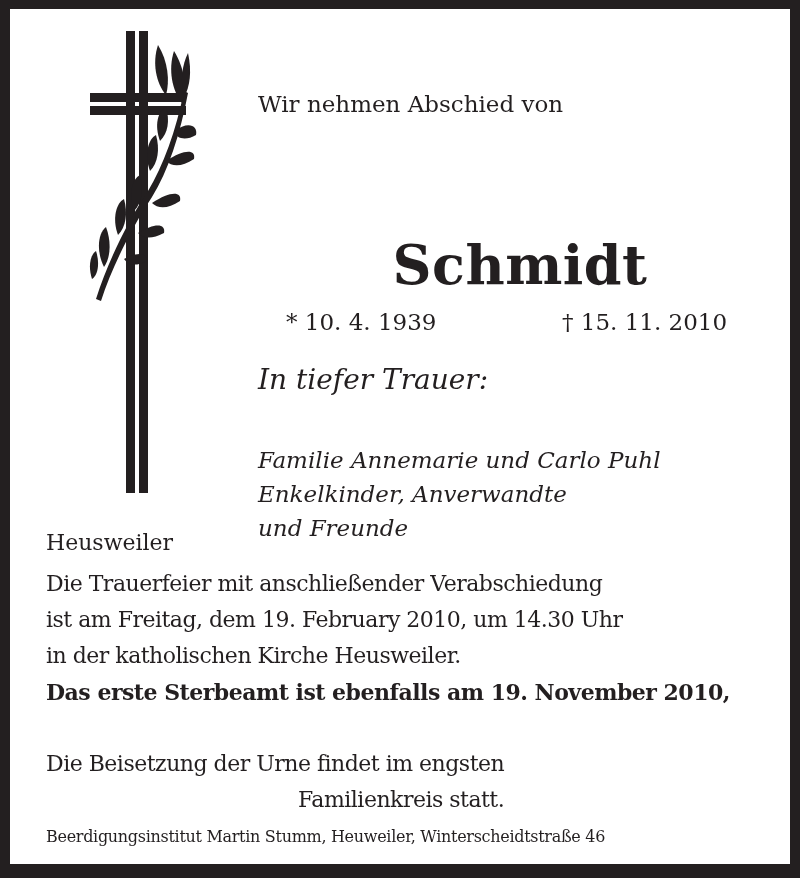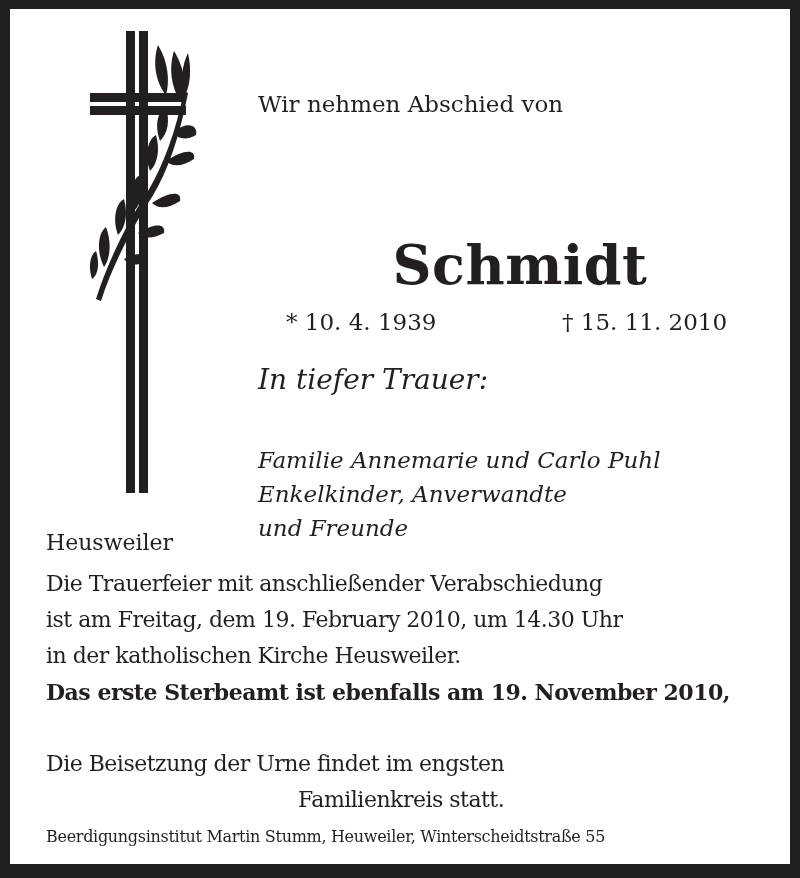--- a/index.html
+++ b/index.html
@@ -86,14 +86,14 @@
 
   <div class="abs para p2">
     <div>Das erste Sterbeamt ist ebenfalls am 19. November 2010,</div>
   </div>
 
   <div class="abs para p3">
     <div>Die Beisetzung der Urne findet im engsten</div>
     <div>Familienkreis statt.</div>
   </div>
 
-  <div class="abs footer">Beerdigungsinstitut Martin Stumm, Heuweiler, Winterscheidtstraße 55</div>
+  <div class="abs footer">Beerdigungsinstitut Martin Stumm, Heuweiler, Winterscheidtstraße 46</div>
 </div>
 
 </body></html>

